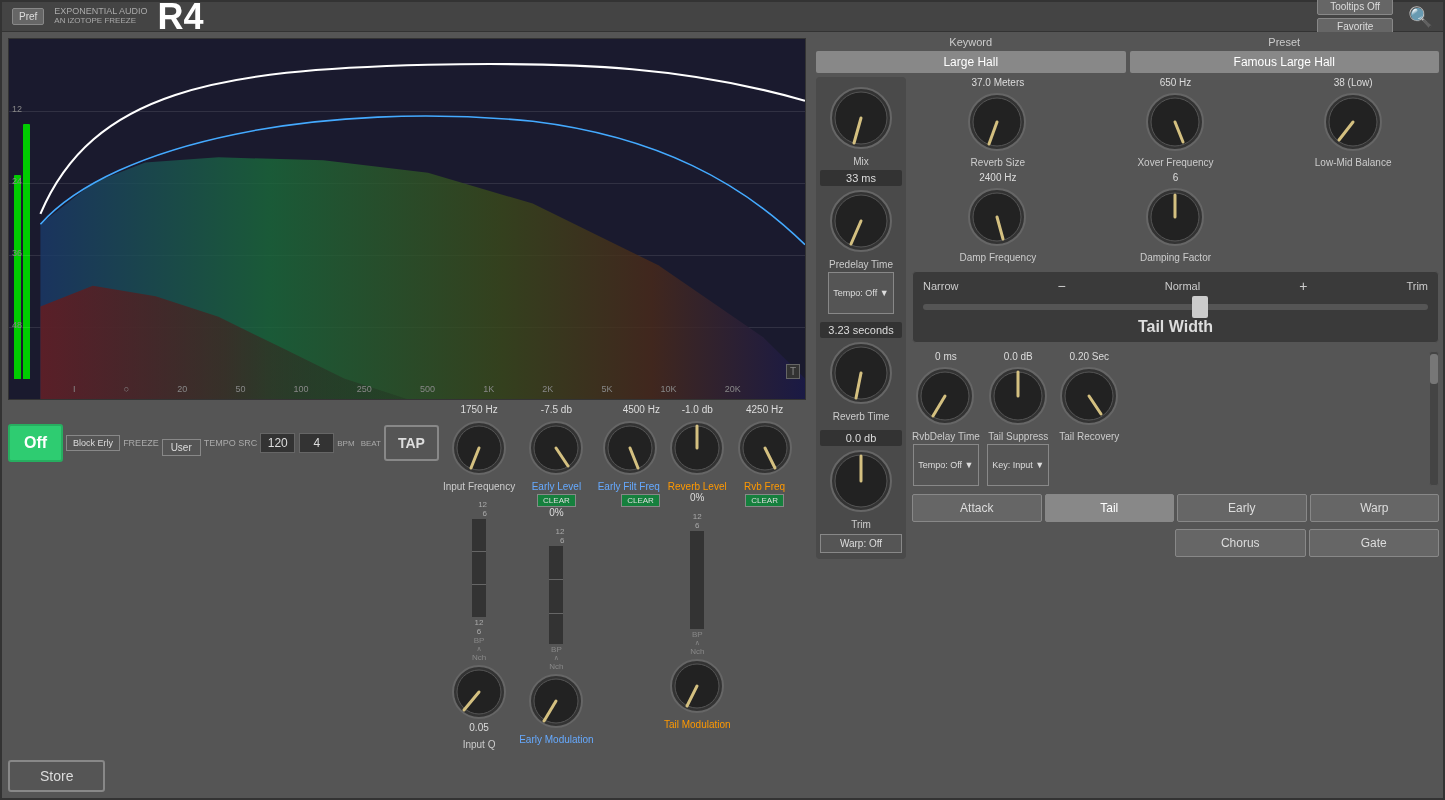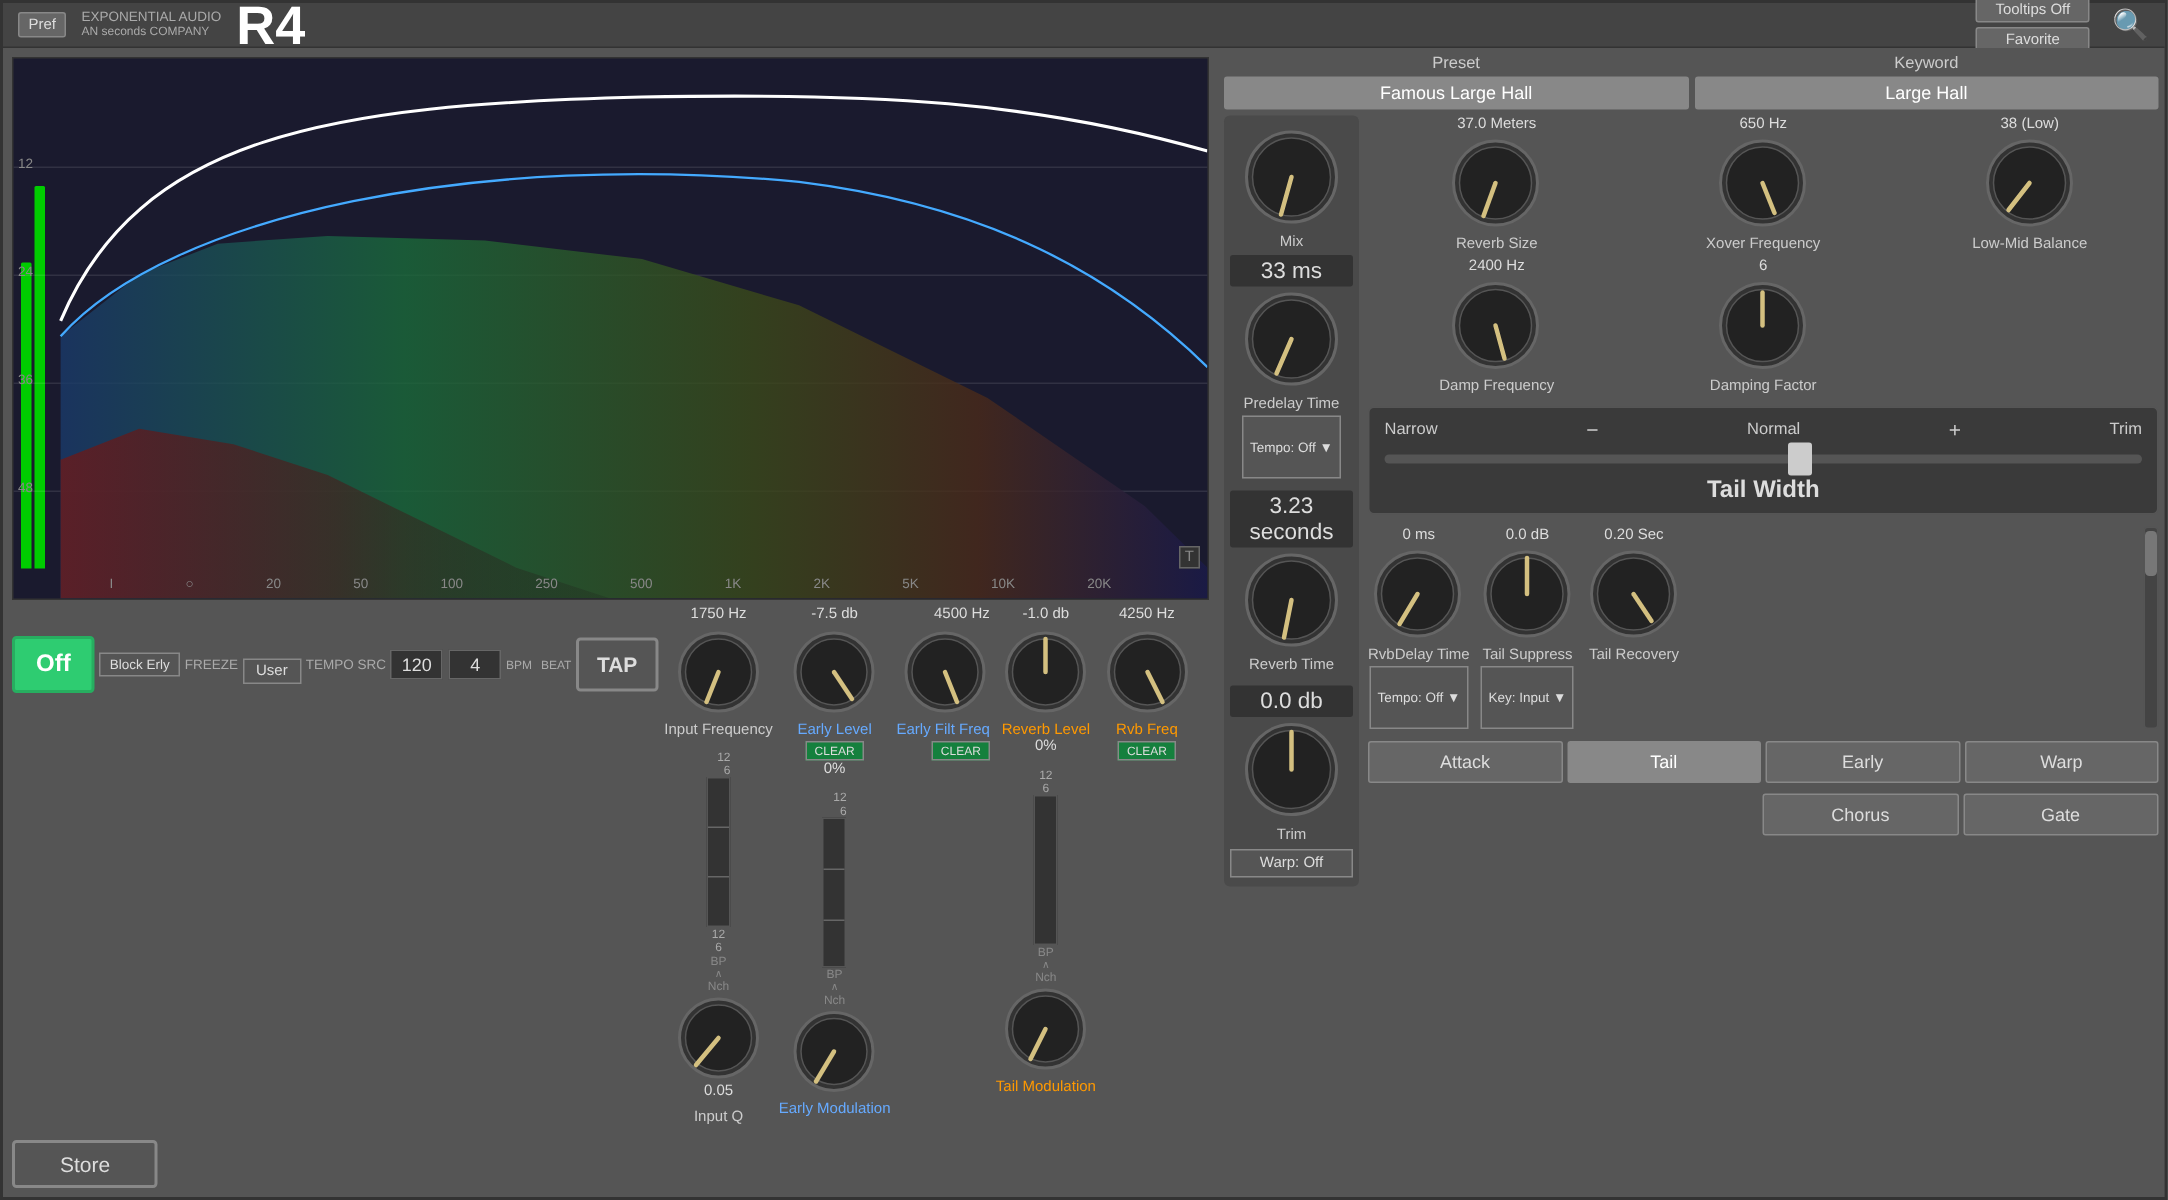--- a/index.html
+++ b/index.html
@@ -311,21 +311,21 @@
       flex-direction: column;
       align-items: center;
       width: 90px;
       background: #4a4a4a;
       border-radius: 4px;
       padding: 6px 4px;
     }
     .reverb-time-display {
       background: #333;
       color: #ddd;
-      font-size: 15px;
+      font-size: 11px;
       padding: 2px 1px;
       text-align: center;
       width: 100%;
       margin-top: 3px;
       border-radius: 2px;
     }
     .tempo-off-btn {
       background: #555;
       border: 1px solid #888;
       color: #ddd;
@@ -479,21 +479,21 @@
 </head>
 <body>
 
 <div class="main-container">
 
   <div class="top-bar">
     <button class="pref-btn">Pref</button>
     <div class="logo-area">
       <div class="logo-text">
         <div>EXPONENTIAL AUDIO</div>
-        <div style="font-size:8px;">AN seconds COMPANY</div>
+        <div style="font-size:8px;">AN iZOTOPE FREEZE</div>
       </div>
       <div class="r4-logo">R4</div>
     </div>
     <div class="top-right-btns">
       <button class="top-btn">Tooltips Off</button>
       <button class="top-btn">Favorite</button>
     </div>
     <div class="search-icon-top">🔍</div>
   </div>
 
@@ -698,26 +698,26 @@
 
       <div class="store-section">
         <button class="store-btn">Store</button>
       </div>
     </div>
 
     <div class="right-panel">
 
       <div class="keyword-preset-row">
         <div class="kp-section">
+          <div class="kp-label">Keyword</div>
+          <div class="kp-value">Large Hall</div>
+        </div>
+        <div class="kp-section">
           <div class="kp-label">Preset</div>
           <div class="kp-value">Famous Large Hall</div>
-        </div>
-        <div class="kp-section">
-          <div class="kp-label">Keyword</div>
-          <div class="kp-value">Large Hall</div>
         </div>
       </div>
 
       <div class="reverb-section">
 
         <div class="wet-section">
 
           <svg class="knob-svg" width="70" height="70" viewBox="0 0 70 70">
             <circle cx="35" cy="35" r="30" fill="#333" stroke="#666" stroke-width="2"></circle>
             <circle cx="35" cy="35" r="26" fill="#222" stroke="#555" stroke-width="1"></circle>

